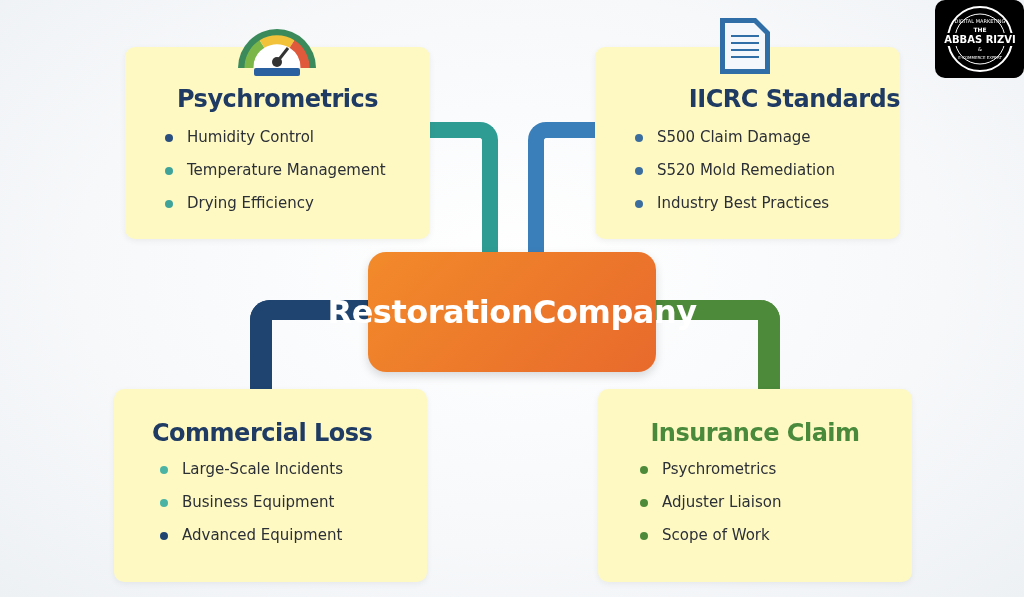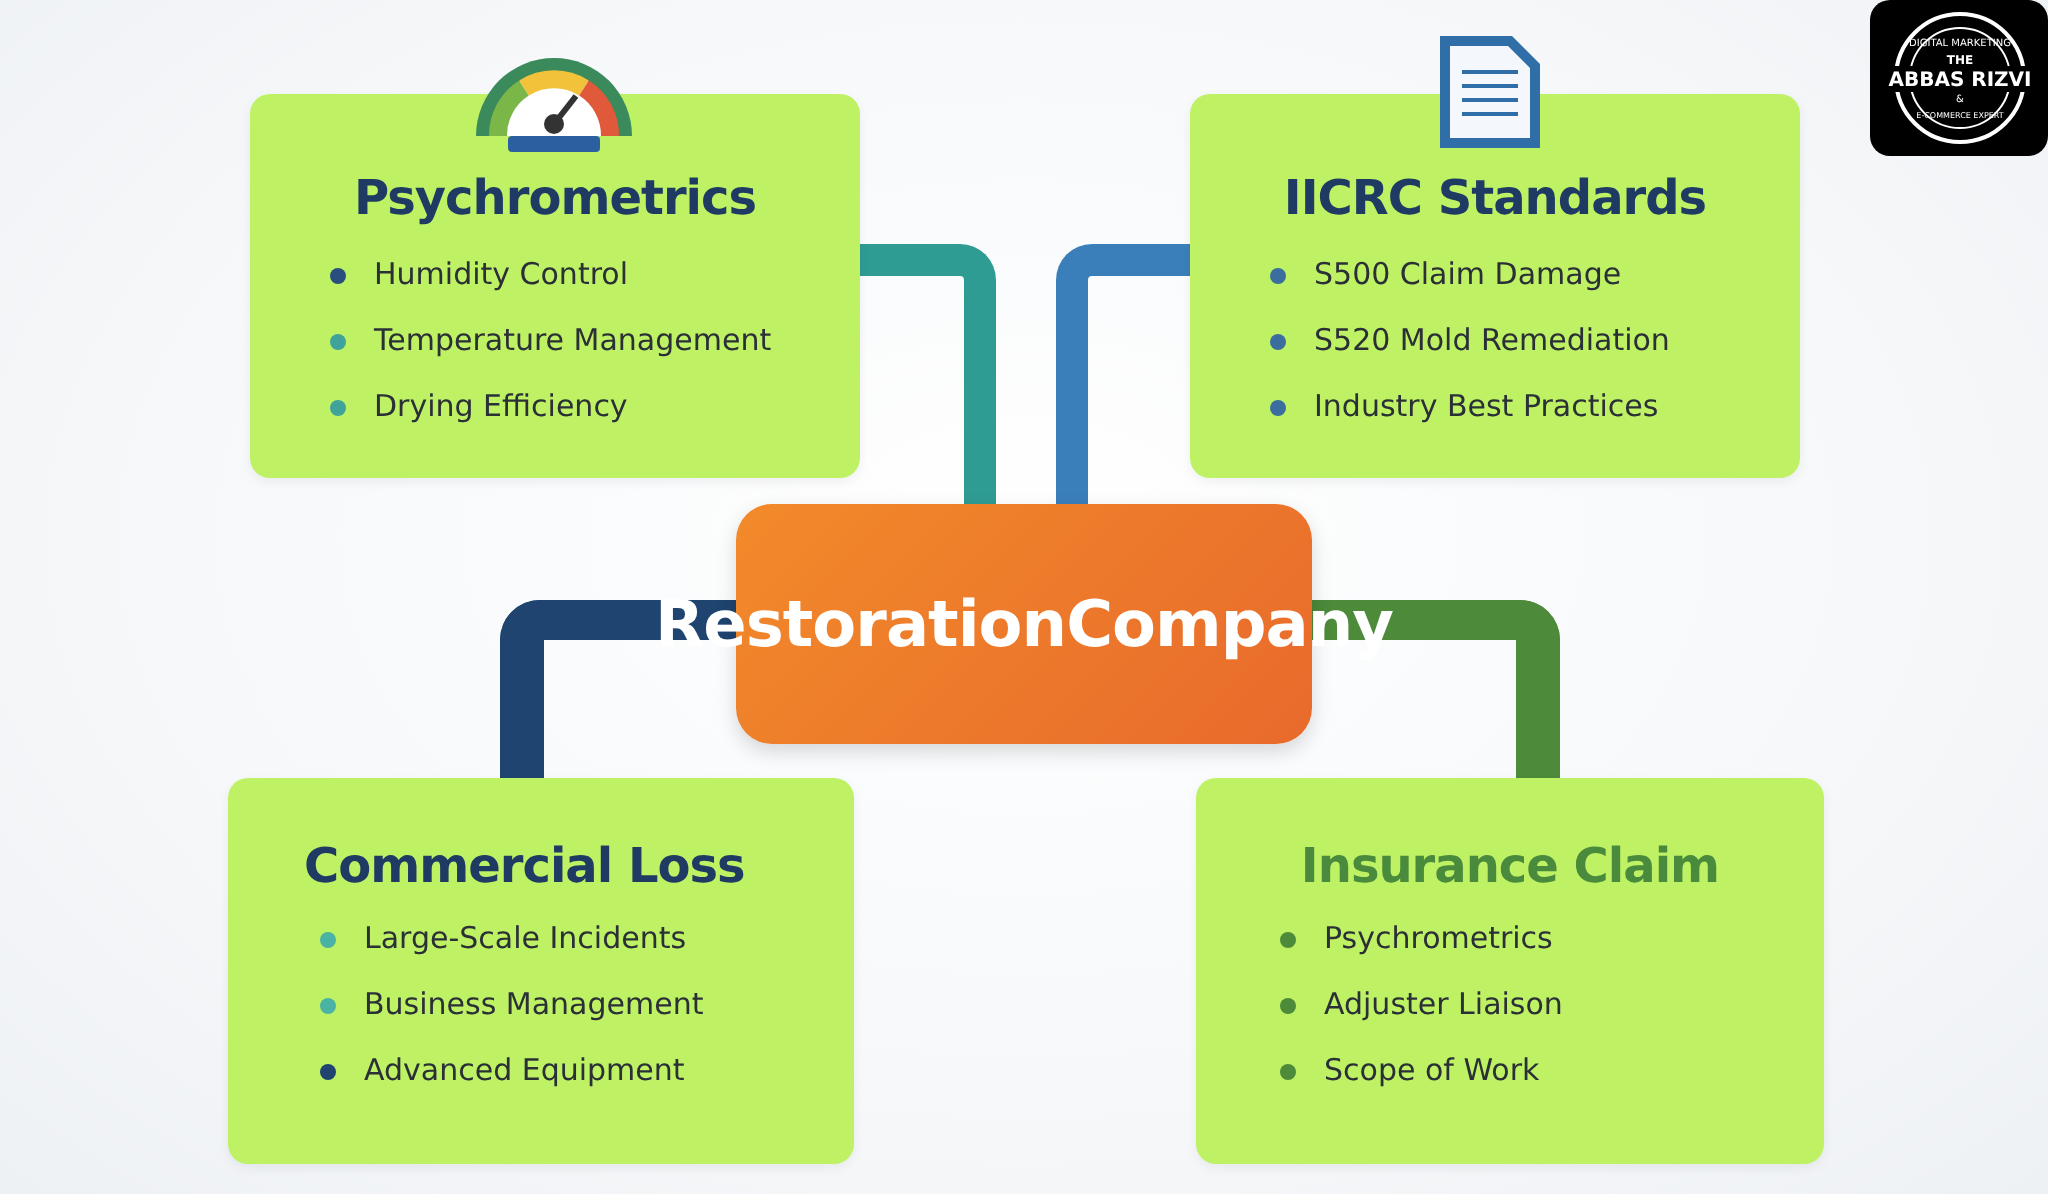--- a/index.html
+++ b/index.html
@@ -1,19 +1,19 @@
 <!DOCTYPE html>
 <html><head>
 <meta charset="utf-8">
 <style>
   html,body{margin:0;padding:0;}
   body{width:1024px;height:597px;position:relative;overflow:hidden;
     background:radial-gradient(ellipse at 50% 45%, #ffffff 0%, #f6f8fa 60%, #eef1f4 100%);
     font-family:"Liberation Sans","DejaVu Sans",sans-serif;}
-  .card{position:absolute;background:#bef264;border-radius:10px;
+  .card{position:absolute;background:#fef9c3;border-radius:10px;
     box-shadow:0 2px 6px rgba(0,0,0,0.06);}
   .card h2{margin:0;text-align:center;font-family:"DejaVu Sans",sans-serif;font-weight:bold;font-size:24px;letter-spacing:-0.5px;}
   .card ul{list-style:none;margin:0;padding:0;}
   .card li{position:relative;font-family:"DejaVu Sans",sans-serif;font-size:15px;color:#2b2f36;height:33px;line-height:33px;padding-left:26px;}
   .card li .dot{position:absolute;left:4px;top:13px;width:8px;height:8px;border-radius:50%;}
   .connector{position:absolute;border-style:solid;border-width:0;}
   .center{position:absolute;left:368px;top:252px;width:288px;height:120px;border-radius:18px;
     background:linear-gradient(135deg,#f28a2a 0%,#e86a2c 100%);
     box-shadow:0 4px 10px rgba(0,0,0,0.15);display:flex;flex-direction:row;align-items:center;justify-content:center;color:#fff;}
   .center div{font-family:"DejaVu Sans",sans-serif;font-weight:bold;font-size:32px;line-height:44px;letter-spacing:-0.5px;}
@@ -40,21 +40,21 @@
   <path d="M13 58 A32 32 0 0 1 77 58 Z" fill="#fff"></path>
   <path d="M17 58 A28 28 0 0 1 30 34" stroke="#7ab648" stroke-width="9" fill="none"></path>
   <path d="M30 34 A28 28 0 0 1 60 34" stroke="#f2c23a" stroke-width="9" fill="none"></path>
   <path d="M60 34 A28 28 0 0 1 73 58" stroke="#e0593a" stroke-width="9" fill="none"></path>
   <circle cx="45" cy="52" r="5" fill="#333"></circle>
   <line x1="45" y1="52" x2="56" y2="38" stroke="#333" stroke-width="3"></line>
   <rect x="22" y="58" width="46" height="8" rx="2" fill="#2a5fa0"></rect>
 </svg>
 
 <div class="card" style="left:595px;top:47px;width:305px;height:192px;">
-  <h2 style="color:#1f3b63;margin-top:38px;">IICRC Standards</h2>
+  <h2 style="color:#1f3b63;margin-top:38px;text-align:right;">IICRC Standards</h2>
   <ul style="margin:8px 0 0 36px;">
     <li><span class="dot" style="background:#3b6e9e"></span><span>S500 Claim Damage</span></li>
     <li><span class="dot" style="background:#3b6e9e"></span><span>S520 Mold Remediation</span></li>
     <li><span class="dot" style="background:#3b6e9e"></span><span>Industry Best Practices</span></li>
   </ul>
 </div>
 <svg style="position:absolute;left:716px;top:14px;" width="58" height="64" viewBox="0 0 58 64">
   <path d="M4 4 H40 L54 18 V60 H4 Z" fill="#2f6ea6"></path>
   <path d="M9 9 H38 L49 20 V55 H9 Z" fill="#f4f7fb"></path>
   <line x1="15" y1="22" x2="43" y2="22" stroke="#2f6ea6" stroke-width="2"></line>
@@ -65,21 +65,21 @@
 
 <div class="center">
   <div>Restoration</div>
   <div>Company</div>
 </div>
 
 <div class="card" style="left:114px;top:389px;width:313px;height:193px;">
   <h2 style="color:#1f3b63;margin-top:30px;text-align:left;padding-left:38px;">Commercial Loss</h2>
   <ul style="margin:6px 0 0 42px;">
     <li><span class="dot" style="background:#4bb3a4"></span><span>Large-Scale Incidents</span></li>
-    <li><span class="dot" style="background:#4bb3a4"></span><span>Business Management</span></li>
+    <li><span class="dot" style="background:#4bb3a4"></span><span>Business Equipment</span></li>
     <li><span class="dot" style="background:#1f4470"></span><span>Advanced Equipment</span></li>
   </ul>
 </div>
 
 <div class="card" style="left:598px;top:389px;width:314px;height:193px;">
   <h2 style="color:#4a8a3c;margin-top:30px;">Insurance Claim</h2>
   <ul style="margin:6px 0 0 38px;">
     <li><span class="dot" style="background:#4d8a3a"></span><span>Psychrometrics</span></li>
     <li><span class="dot" style="background:#4d8a3a"></span><span>Adjuster Liaison</span></li>
     <li><span class="dot" style="background:#4d8a3a"></span><span>Scope of Work</span></li>

